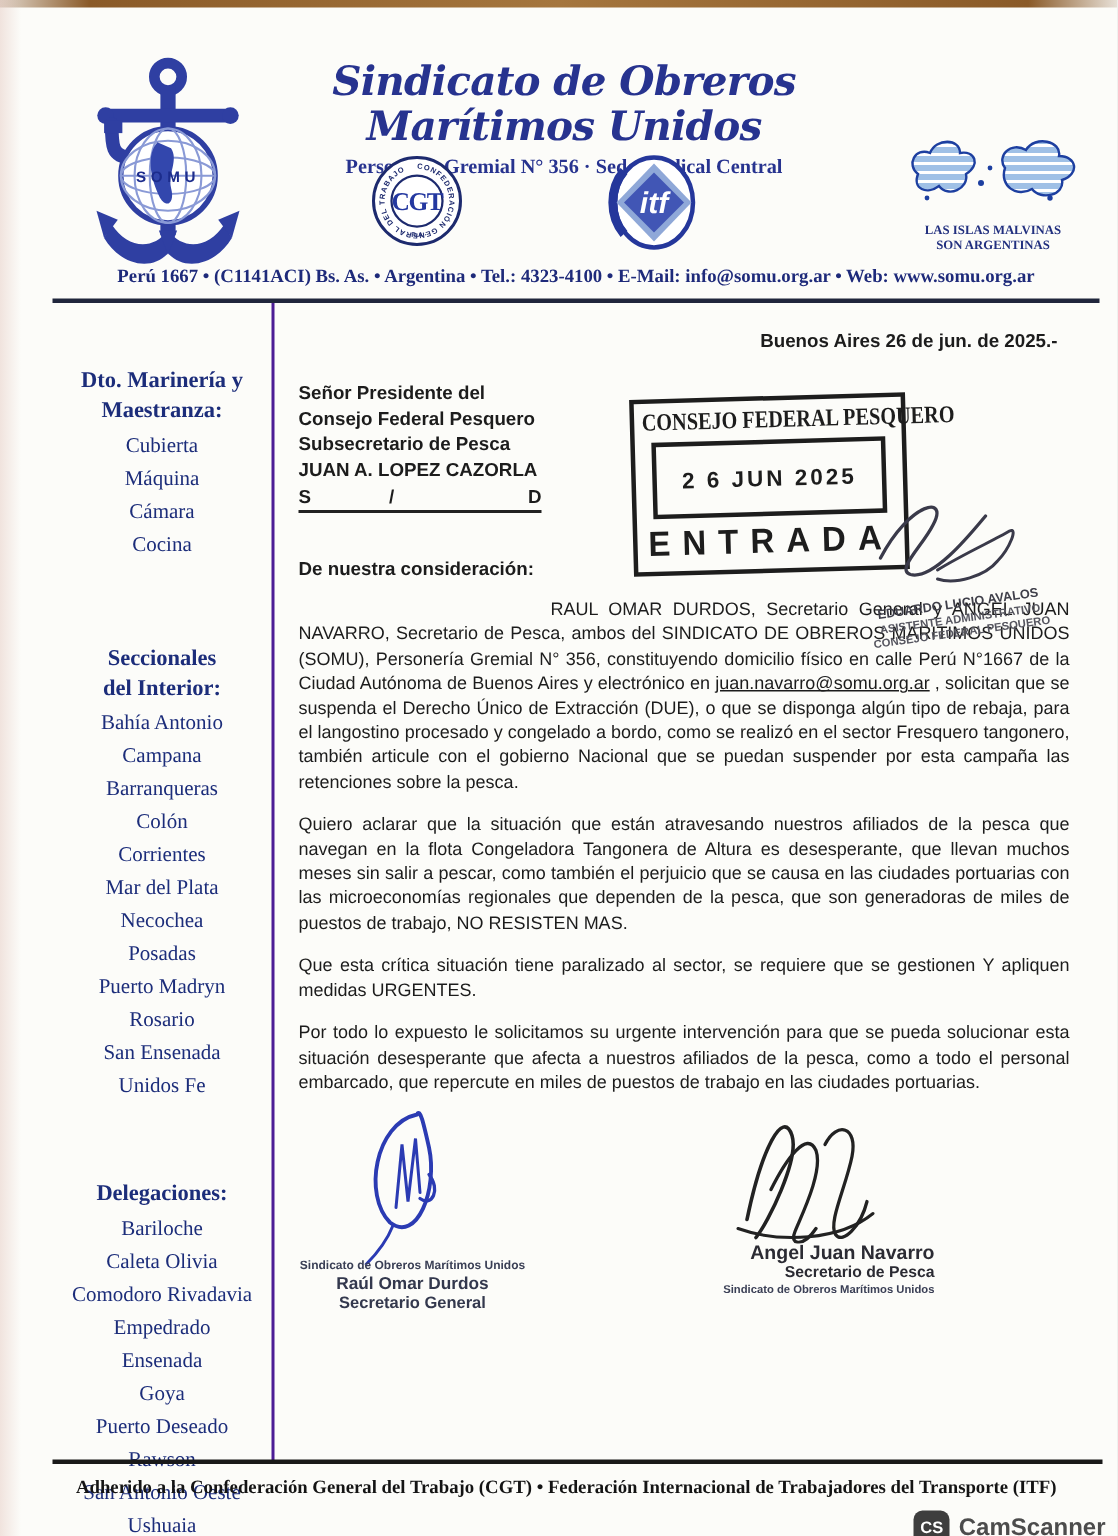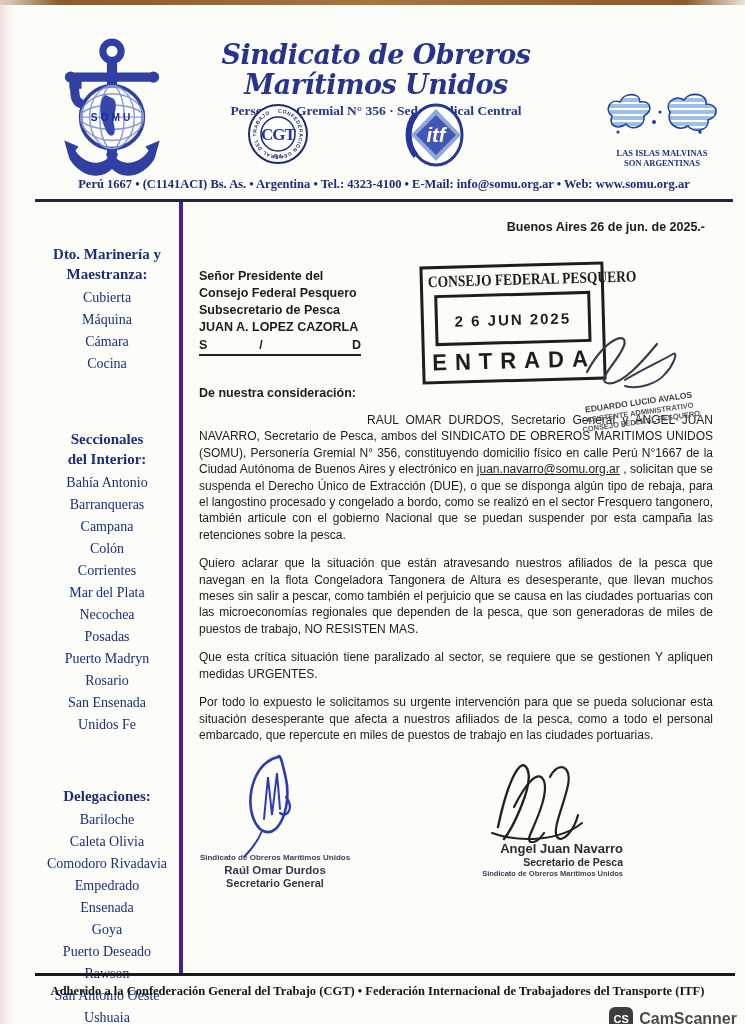--- a/index.html
+++ b/index.html
@@ -24,29 +24,29 @@
   .malvinas{position:absolute;left:587px;top:82px;width:150px;text-align:center;color:#22307f;}
   .malvinas svg{width:132px;height:66px;display:block;margin:0 auto;}
   .malvinas .cap{font-family:"Liberation Serif", serif;font-weight:bold;font-size:8.5px;line-height:10px;}
 
   .address-line{position:absolute;top:177px;left:35px;right:12px;text-align:center;
     font-family:"Liberation Serif", serif;font-weight:bold;font-size:12.5px;color:#1e2a7a;}
   .top-rule{position:absolute;top:199px;left:35px;right:12px;height:3px;background:#20263c;}
 
   
   .content{position:absolute;top:202px;left:35px;right:10px;bottom:49px;display:flex;}
-  .sidebar{width:148px;border-right:4px solid #4c1d95;padding-top:42px;box-sizing:border-box;
+  .sidebar{width:148px;border-right:2px solid #4c1d95;padding-top:42px;box-sizing:border-box;
     text-align:center;color:#1c2d7a;font-family:"Liberation Serif", serif;}
   .sb-title{font-weight:bold;font-size:15px;line-height:20px;}
   .sb-items{font-size:14px;line-height:22px;margin-top:3px;}
   .sb-gap1{margin-top:54px;} .sb-gap2{margin-top:50px;}
 
   .main{flex:1;position:relative;padding:0 22px 0 16px;}
   .date-line{margin-top:18px;text-align:right;padding-right:8px;font-weight:bold;font-size:12.5px;}
-  .recipient{margin-top:34px;font-weight:bold;font-size:12.5px;line-height:17px;width:200px;}
+  .recipient{margin-top:20px;font-weight:bold;font-size:12.5px;line-height:17px;width:200px;}
   .sd-line{display:flex;width:162px;border-bottom:2px solid #222;font-weight:bold;margin-top:1px;}
   .sd-line .slash{margin-left:52px;} .sd-line .d{margin-left:auto;}
 
   .stamp{position:absolute;left:238px;top:62px;width:184px;border:3px solid #1d1d1d;
     transform:rotate(-1.6deg);text-align:center;color:#1d1d1d;padding:5px 5px 3px;box-sizing:border-box;}
   .stamp-title{font-family:"Liberation Serif", serif;font-weight:bold;font-size:13.5px;
     white-space:nowrap;transform:scaleY(1.2);letter-spacing:0px;}
   .stamp-datebox{border:3px solid #1d1d1d;margin:5px 6px 4px;padding:15px 0 13px;
     font-weight:bold;font-size:15px;letter-spacing:2px;}
   .stamp-entrada{font-size:22px;font-weight:bold;letter-spacing:8px;transform:scaleY(1.05);
@@ -178,22 +178,22 @@
           </div>
       </div>
       <div class="sb-gap1">
         <div class="sb-title">
           <span style="display:block">Seccionales</span>
           <span style="display:block">del Interior:</span>
         </div>
         <div class="sb-items">
 
         <div>Bahía Antonio</div>
+            <div>Campana</div>
             <div>Barranqueras</div>
-            <div>Campana</div>
             <div>Colón</div>
             <div>Corrientes</div>
             <div>Mar del Plata</div>
             <div>Necochea</div>
             <div>Posadas</div>
             <div>Puerto Madryn</div>
             <div>Rosario</div>
             <div>San Ensenada</div>
             <div>Unidos Fe</div>
           </div>

